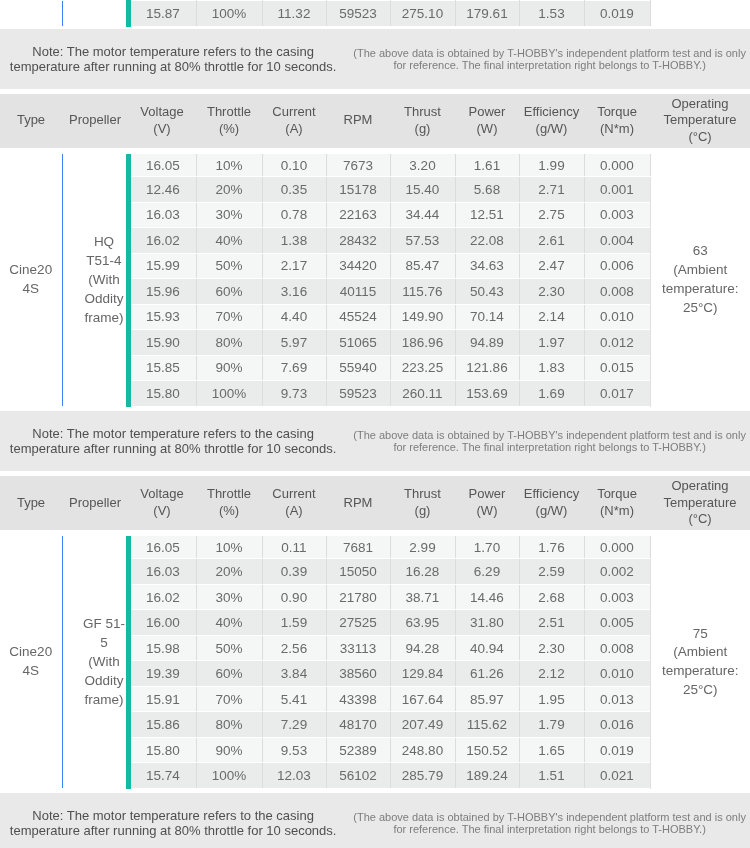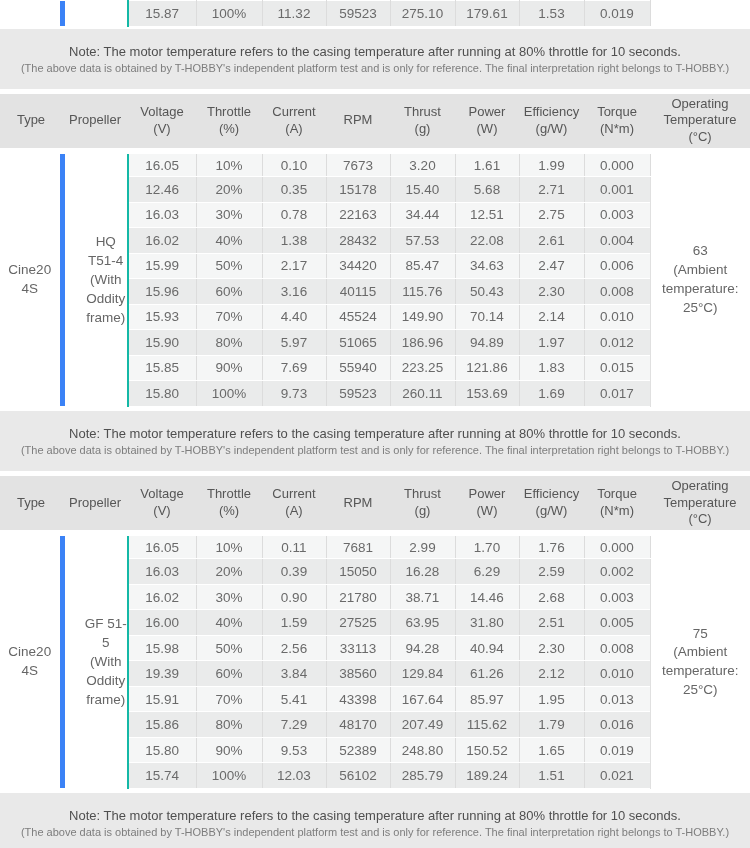--- a/index.html
+++ b/index.html
@@ -31,27 +31,27 @@
     overflow: hidden;
   }
   tr.odd  td.data-cell { background: #f5f6f6; }
   tr.even td.data-cell { background: #eaebeb; }
 
   td.merged {
     background: #ffffff; text-align: center; vertical-align: middle;
     font-size: 13.5px; color: #666666; line-height: 1.4;
     white-space: pre-line;
   }
-  td.type-col  { border-right: 5px solid #3b82f6; margin-left: 8px; }
-  td.prop-col  { border-right: 2px solid #14b8a6; padding-left: 20px; }
+  td.type-col  { border-right: 1px solid #3b82f6; margin-left: 8px; }
+  td.prop-col  { border-right: 5px solid #14b8a6; padding-left: 20px; }
   td.temp-col  { border-left: 1px solid #e0e0e0; }
 
   .note-bar {
     width: 750px; height: 60px; background: #e9e9e9;
-    display: flex; flex-direction: column; align-items: center;
+    display: flex; flex-direction: row; align-items: center;
     justify-content: center; gap: 3px; text-align: center;
   }
   .note-main { font-size: 13px; color: #4f4f4f; }
   .note-sub  { font-size: 11px; color: #7d7d7d; }
 
   .footer-bar {
     width: 750px; height: 40px; background: #35373a;
     display: flex; align-items: center; justify-content: center;
   }
   .footer-bar span { color: #f0f0f0; font-size: 19px; letter-spacing: 0.3px; }

